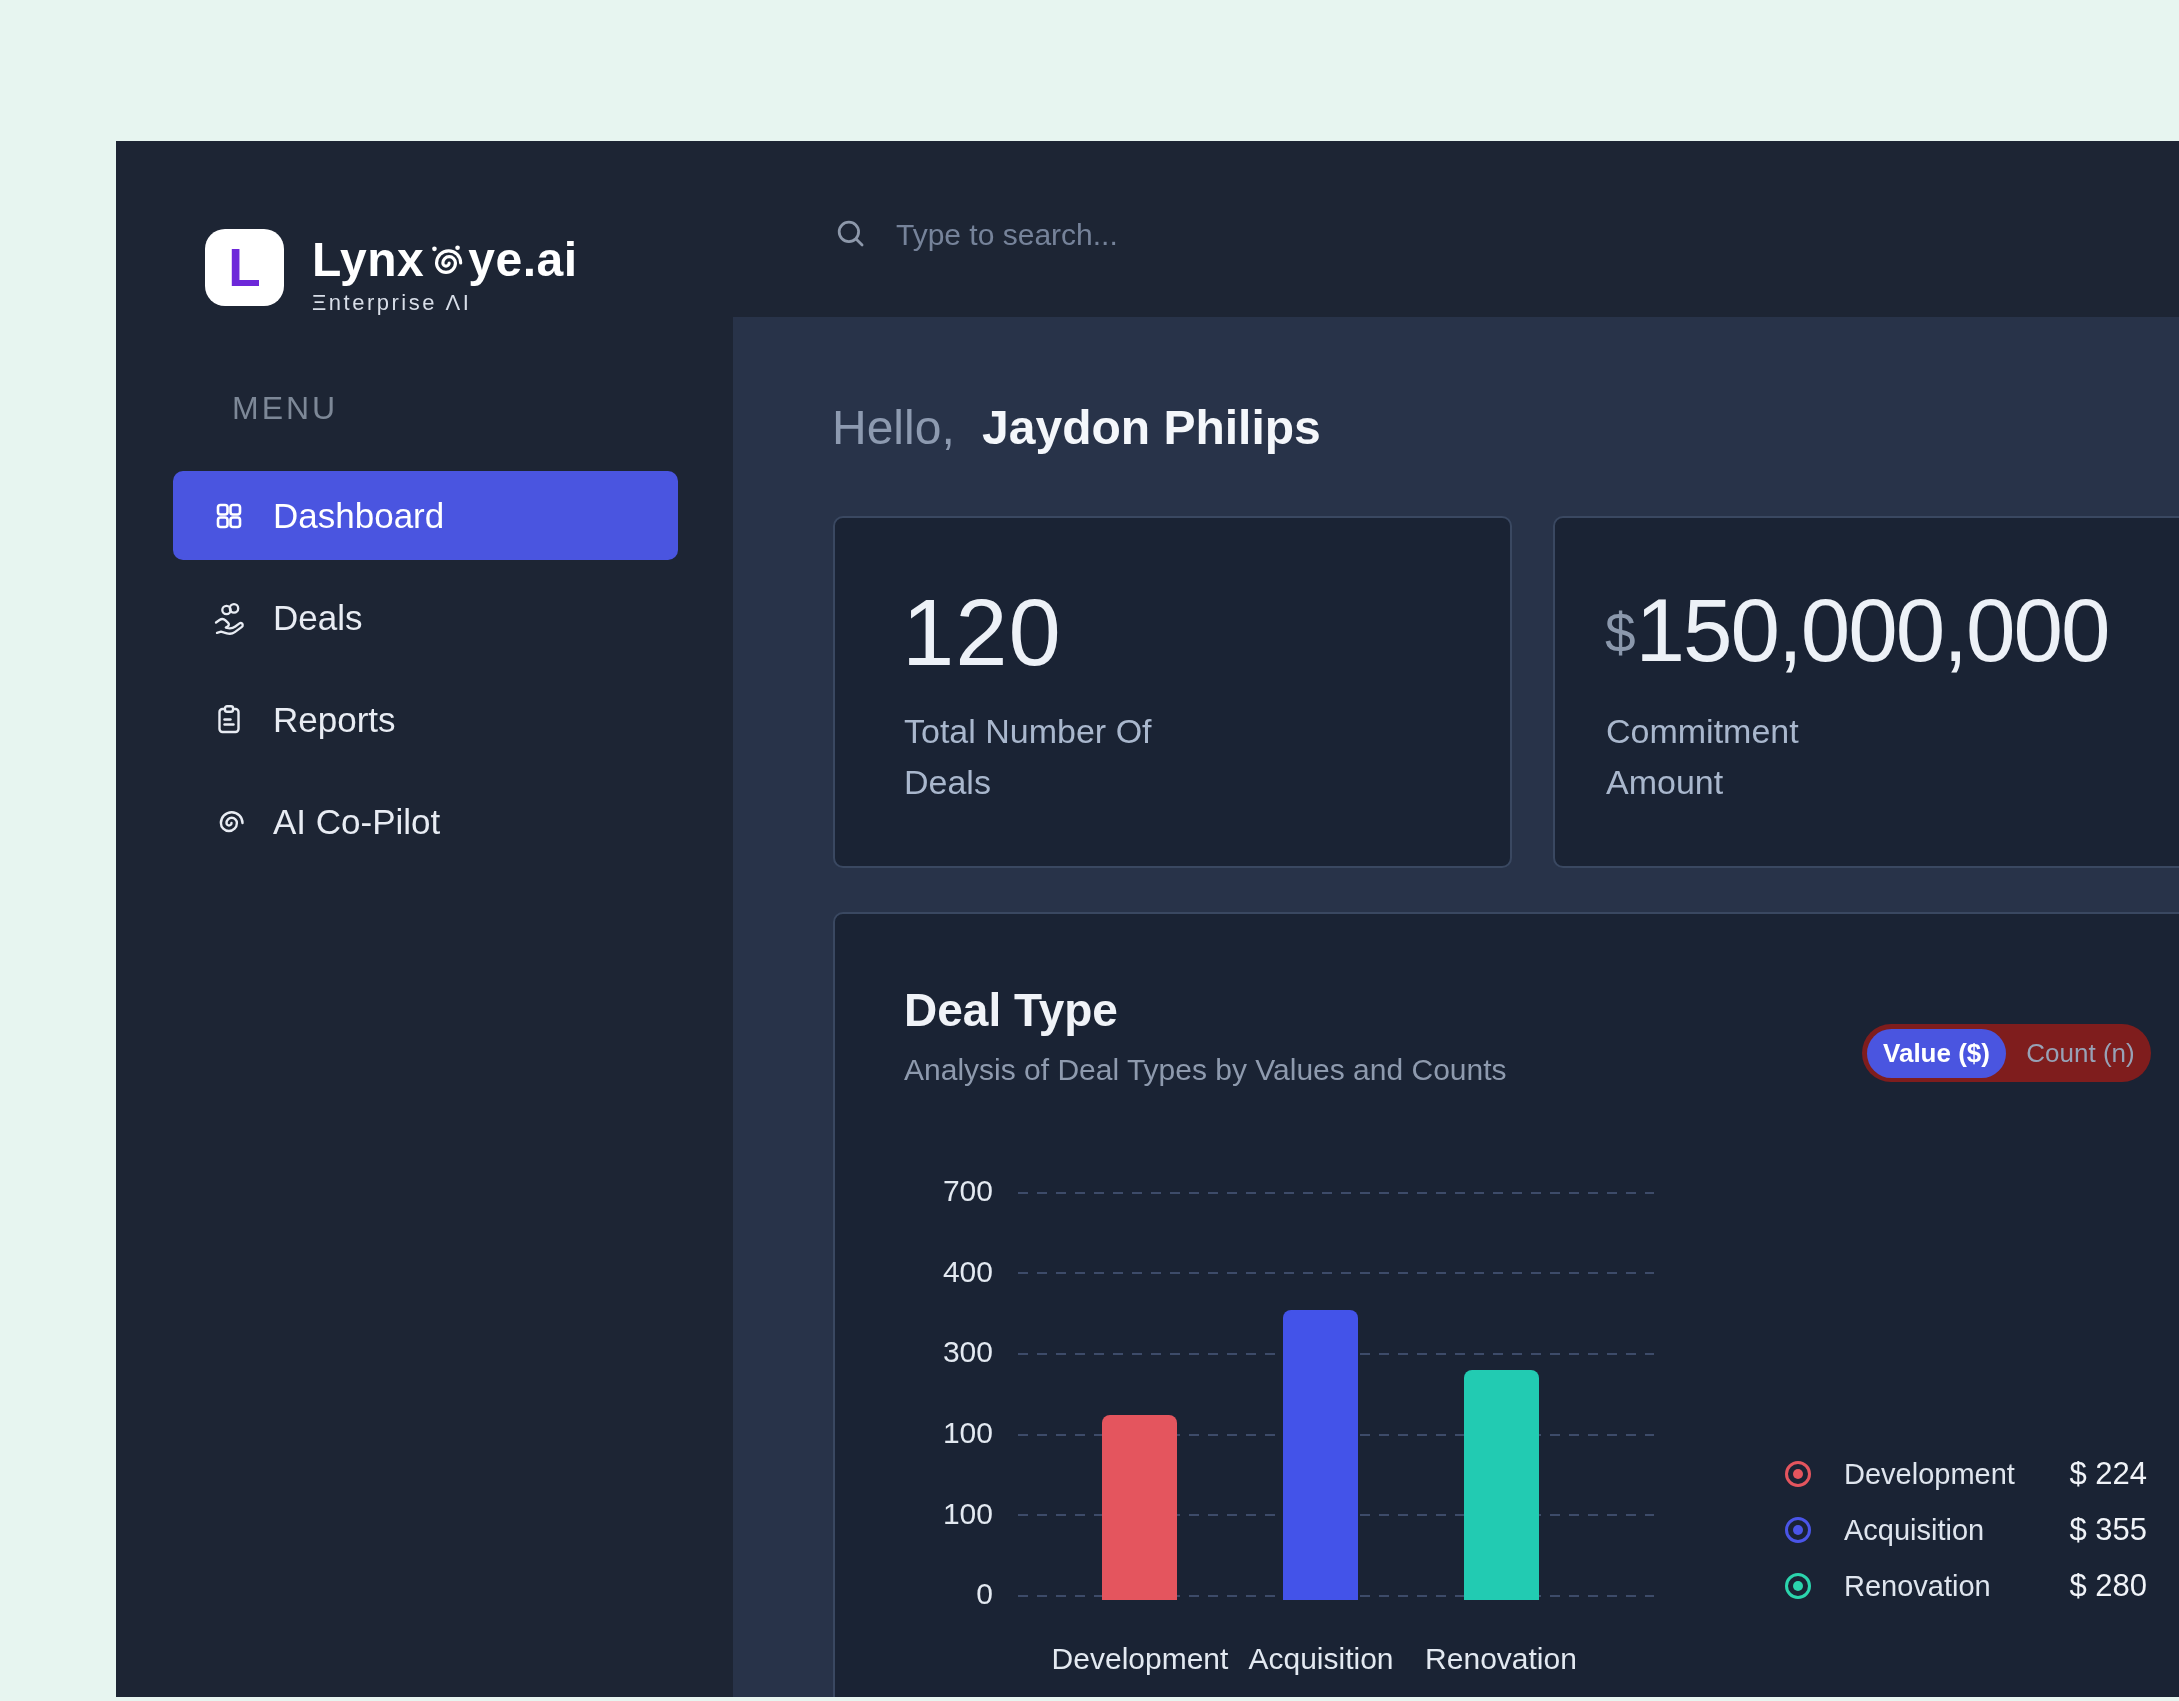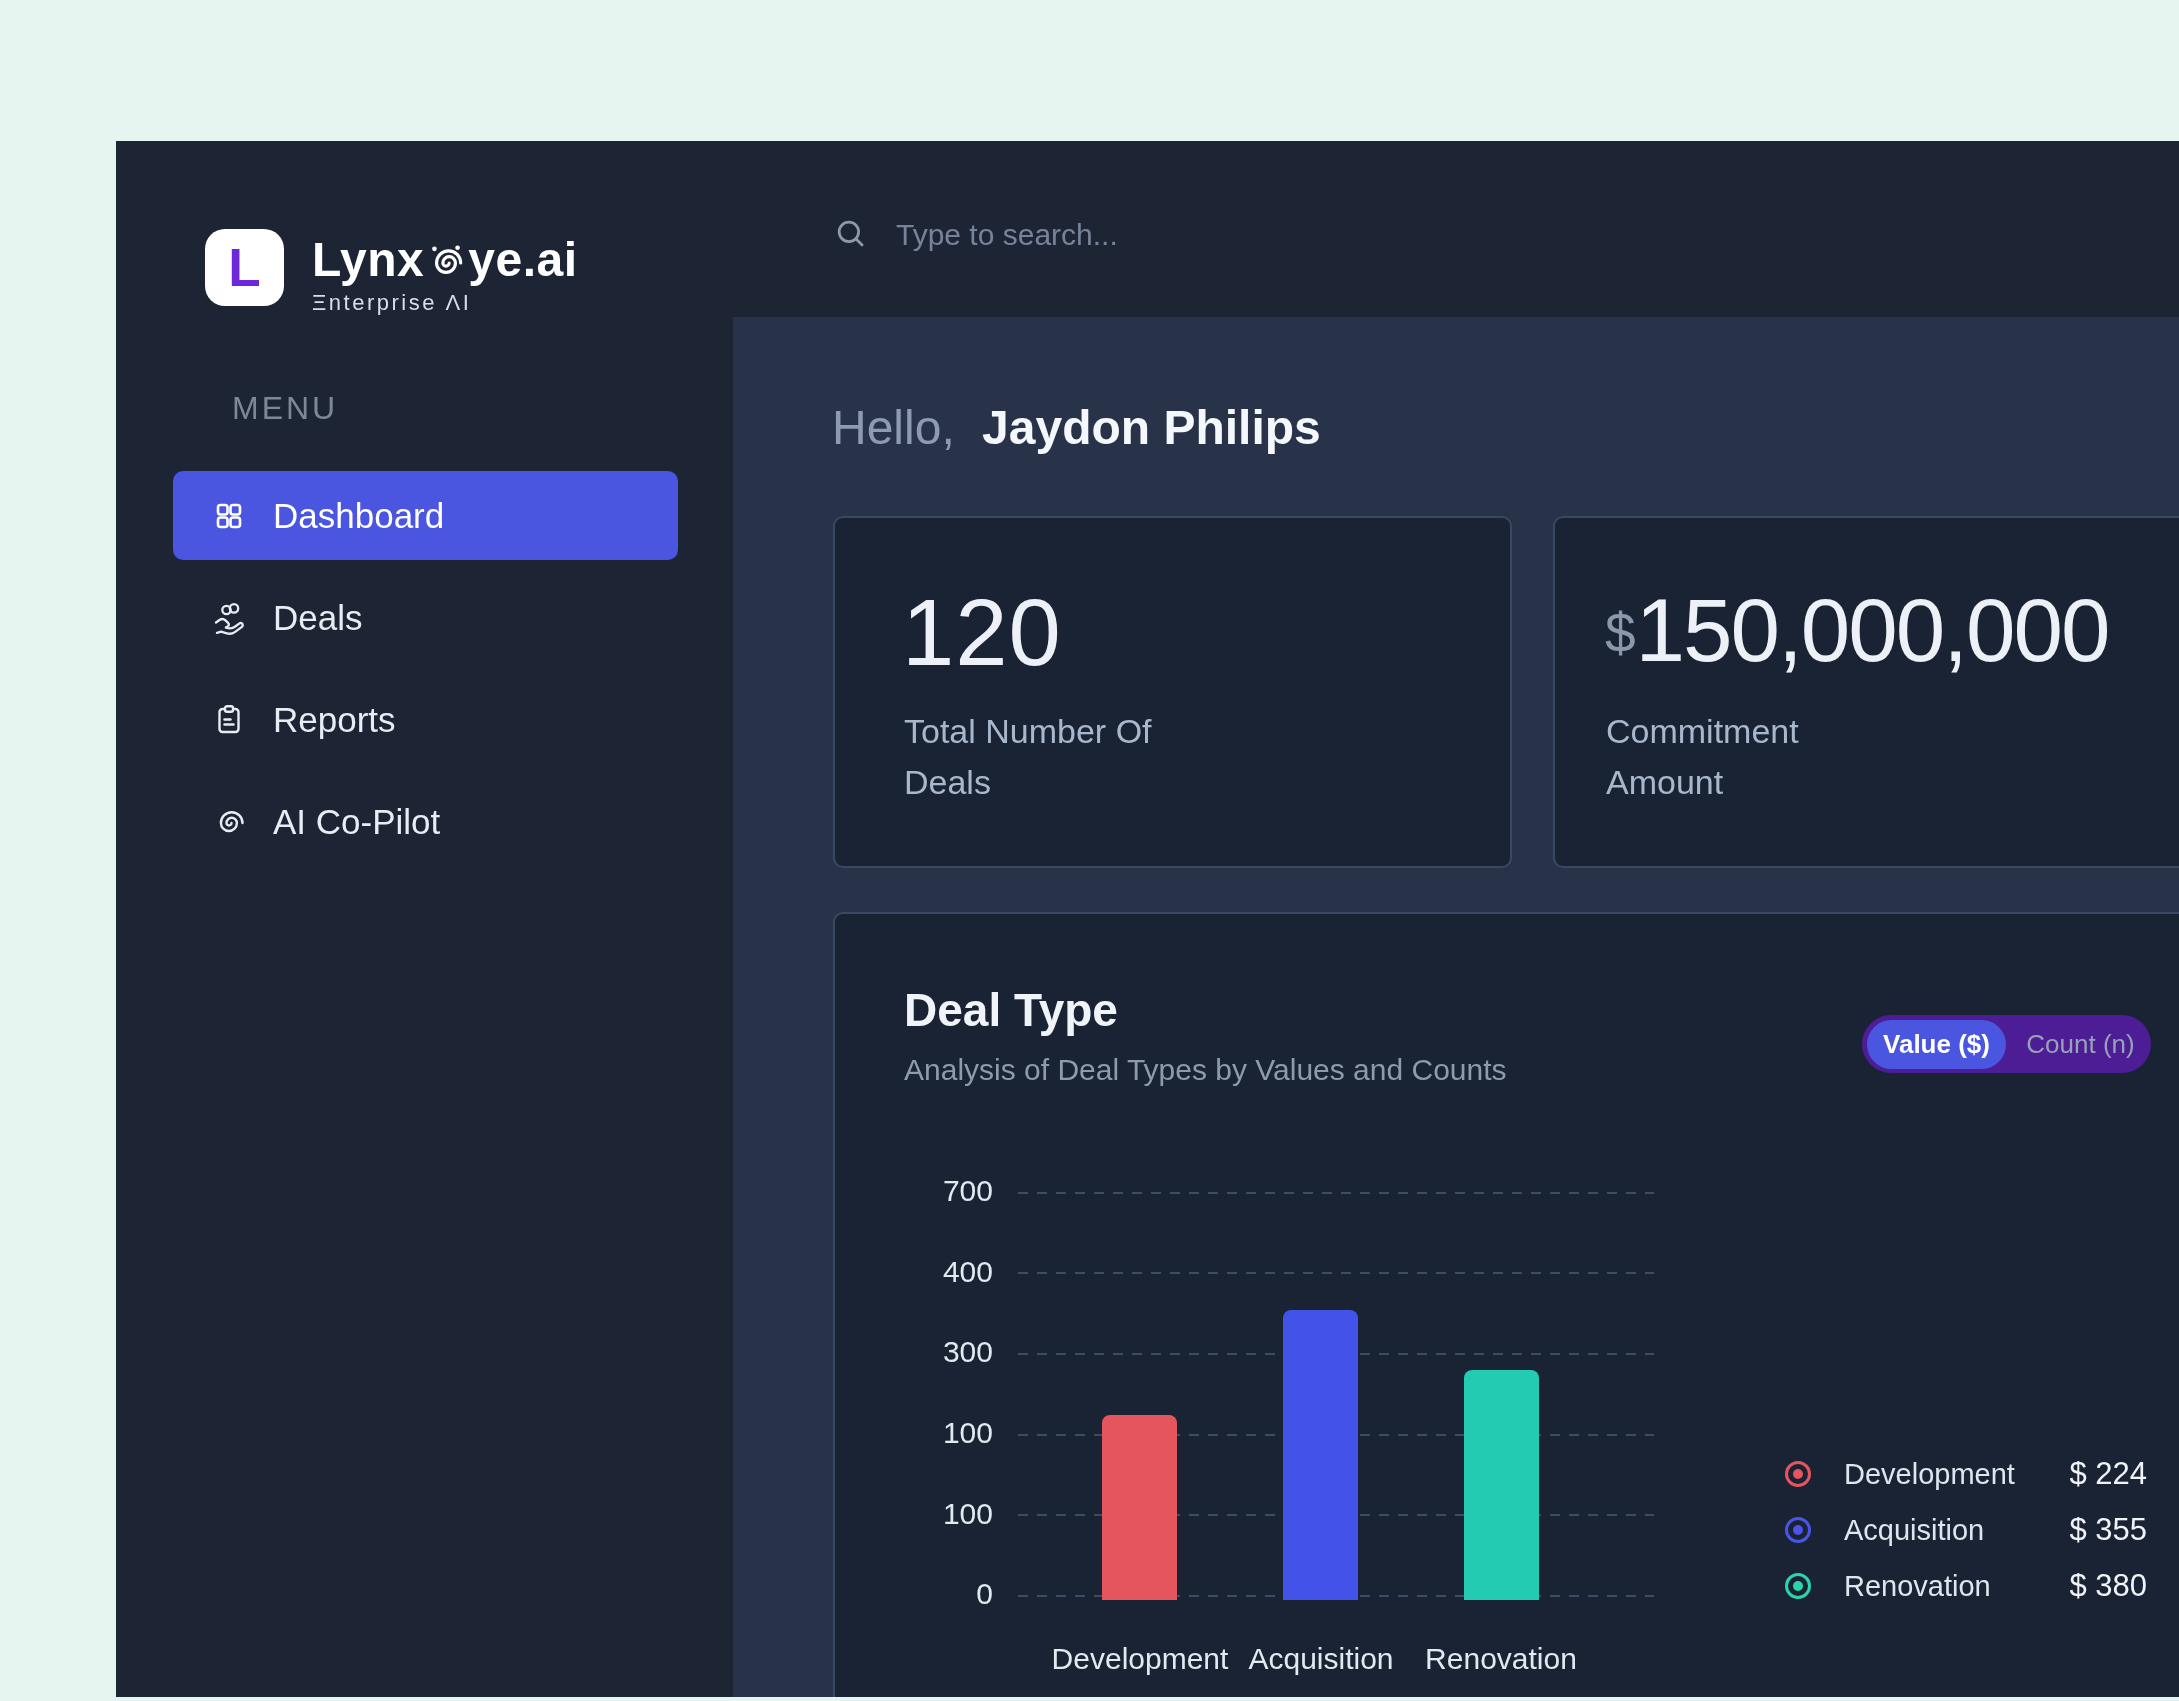--- a/index.html
+++ b/index.html
@@ -35,21 +35,21 @@
   .stat-value{position:absolute;left:67px;top:61px;font-size:94px;font-weight:300;color:#edf1f7;letter-spacing:1px;}
   .stat-value-row{position:absolute;left:50px;top:61px;display:flex;align-items:flex-start;}
   .currency{font-size:55px;color:#8b98ac;margin-top:22px;font-weight:400;}
   .big-num{font-size:89px;font-weight:300;color:#edf1f7;letter-spacing:-2px;}
   .stat-label{position:absolute;left:69px;top:188px;font-size:34px;line-height:51px;color:#a9b7cd;}
   .card-stat2 .stat-label{left:51px;}
   
   .card-chart{left:100px;top:595px;width:1431px;height:896px;}
   .chart-title{position:absolute;left:69px;top:69px;font-size:46px;font-weight:700;color:#f0f3f8;}
   .chart-subtitle{position:absolute;left:69px;top:139px;font-size:30px;color:#8e9aae;}
-  .toggle{position:absolute;left:1027px;top:101px;width:289px;height:58px;background:#4c1d95;border-radius:30px;}
+  .toggle{position:absolute;left:1027px;top:110px;width:289px;height:58px;background:#7f1d1d;border-radius:30px;}
   .toggle-active{position:absolute;left:5px;top:5px;width:139px;height:49px;background:#4a55e0;border-radius:25px;
                  display:flex;align-items:center;justify-content:center;color:#fff;font-size:26px;font-weight:700;cursor:pointer;}
   .toggle-inactive{position:absolute;left:149px;top:0;width:139px;height:58px;display:flex;align-items:center;
                  justify-content:center;color:#97a2b6;font-size:26px;cursor:pointer;}
   .plot{position:absolute;left:0;top:0;width:100%;height:100%;}
   .gridline{position:absolute;left:183px;width:636px;height:2px;
             background-image:repeating-linear-gradient(90deg,#3d4b69 0 10px,transparent 10px 19px);}
   .ytick{position:absolute;left:75px;width:83px;text-align:right;font-size:30px;color:#e3e9f1;}
   .bar{position:absolute;width:75px;border-radius:8px 8px 0 0;}
   .xtick{position:absolute;top:728px;transform:translateX(-50%);font-size:30px;color:#e3e9f1;white-space:nowrap;}
@@ -200,21 +200,21 @@
                 <i></i>
               </span>
               <span class="legend-label">Acquisition</span>
               <span class="legend-value">$ 355</span>
             </div>
             <div class="legend-row">
               <span class="legend-dot" style="color: rgb(43, 212, 173);">
                 <i></i>
               </span>
               <span class="legend-label">Renovation</span>
-              <span class="legend-value">$ 380</span>
+              <span class="legend-value">$ 280</span>
             </div>
           </div>
       </section>
 
     </main>
   </div>
 </div>
 
 
 </body></html>

